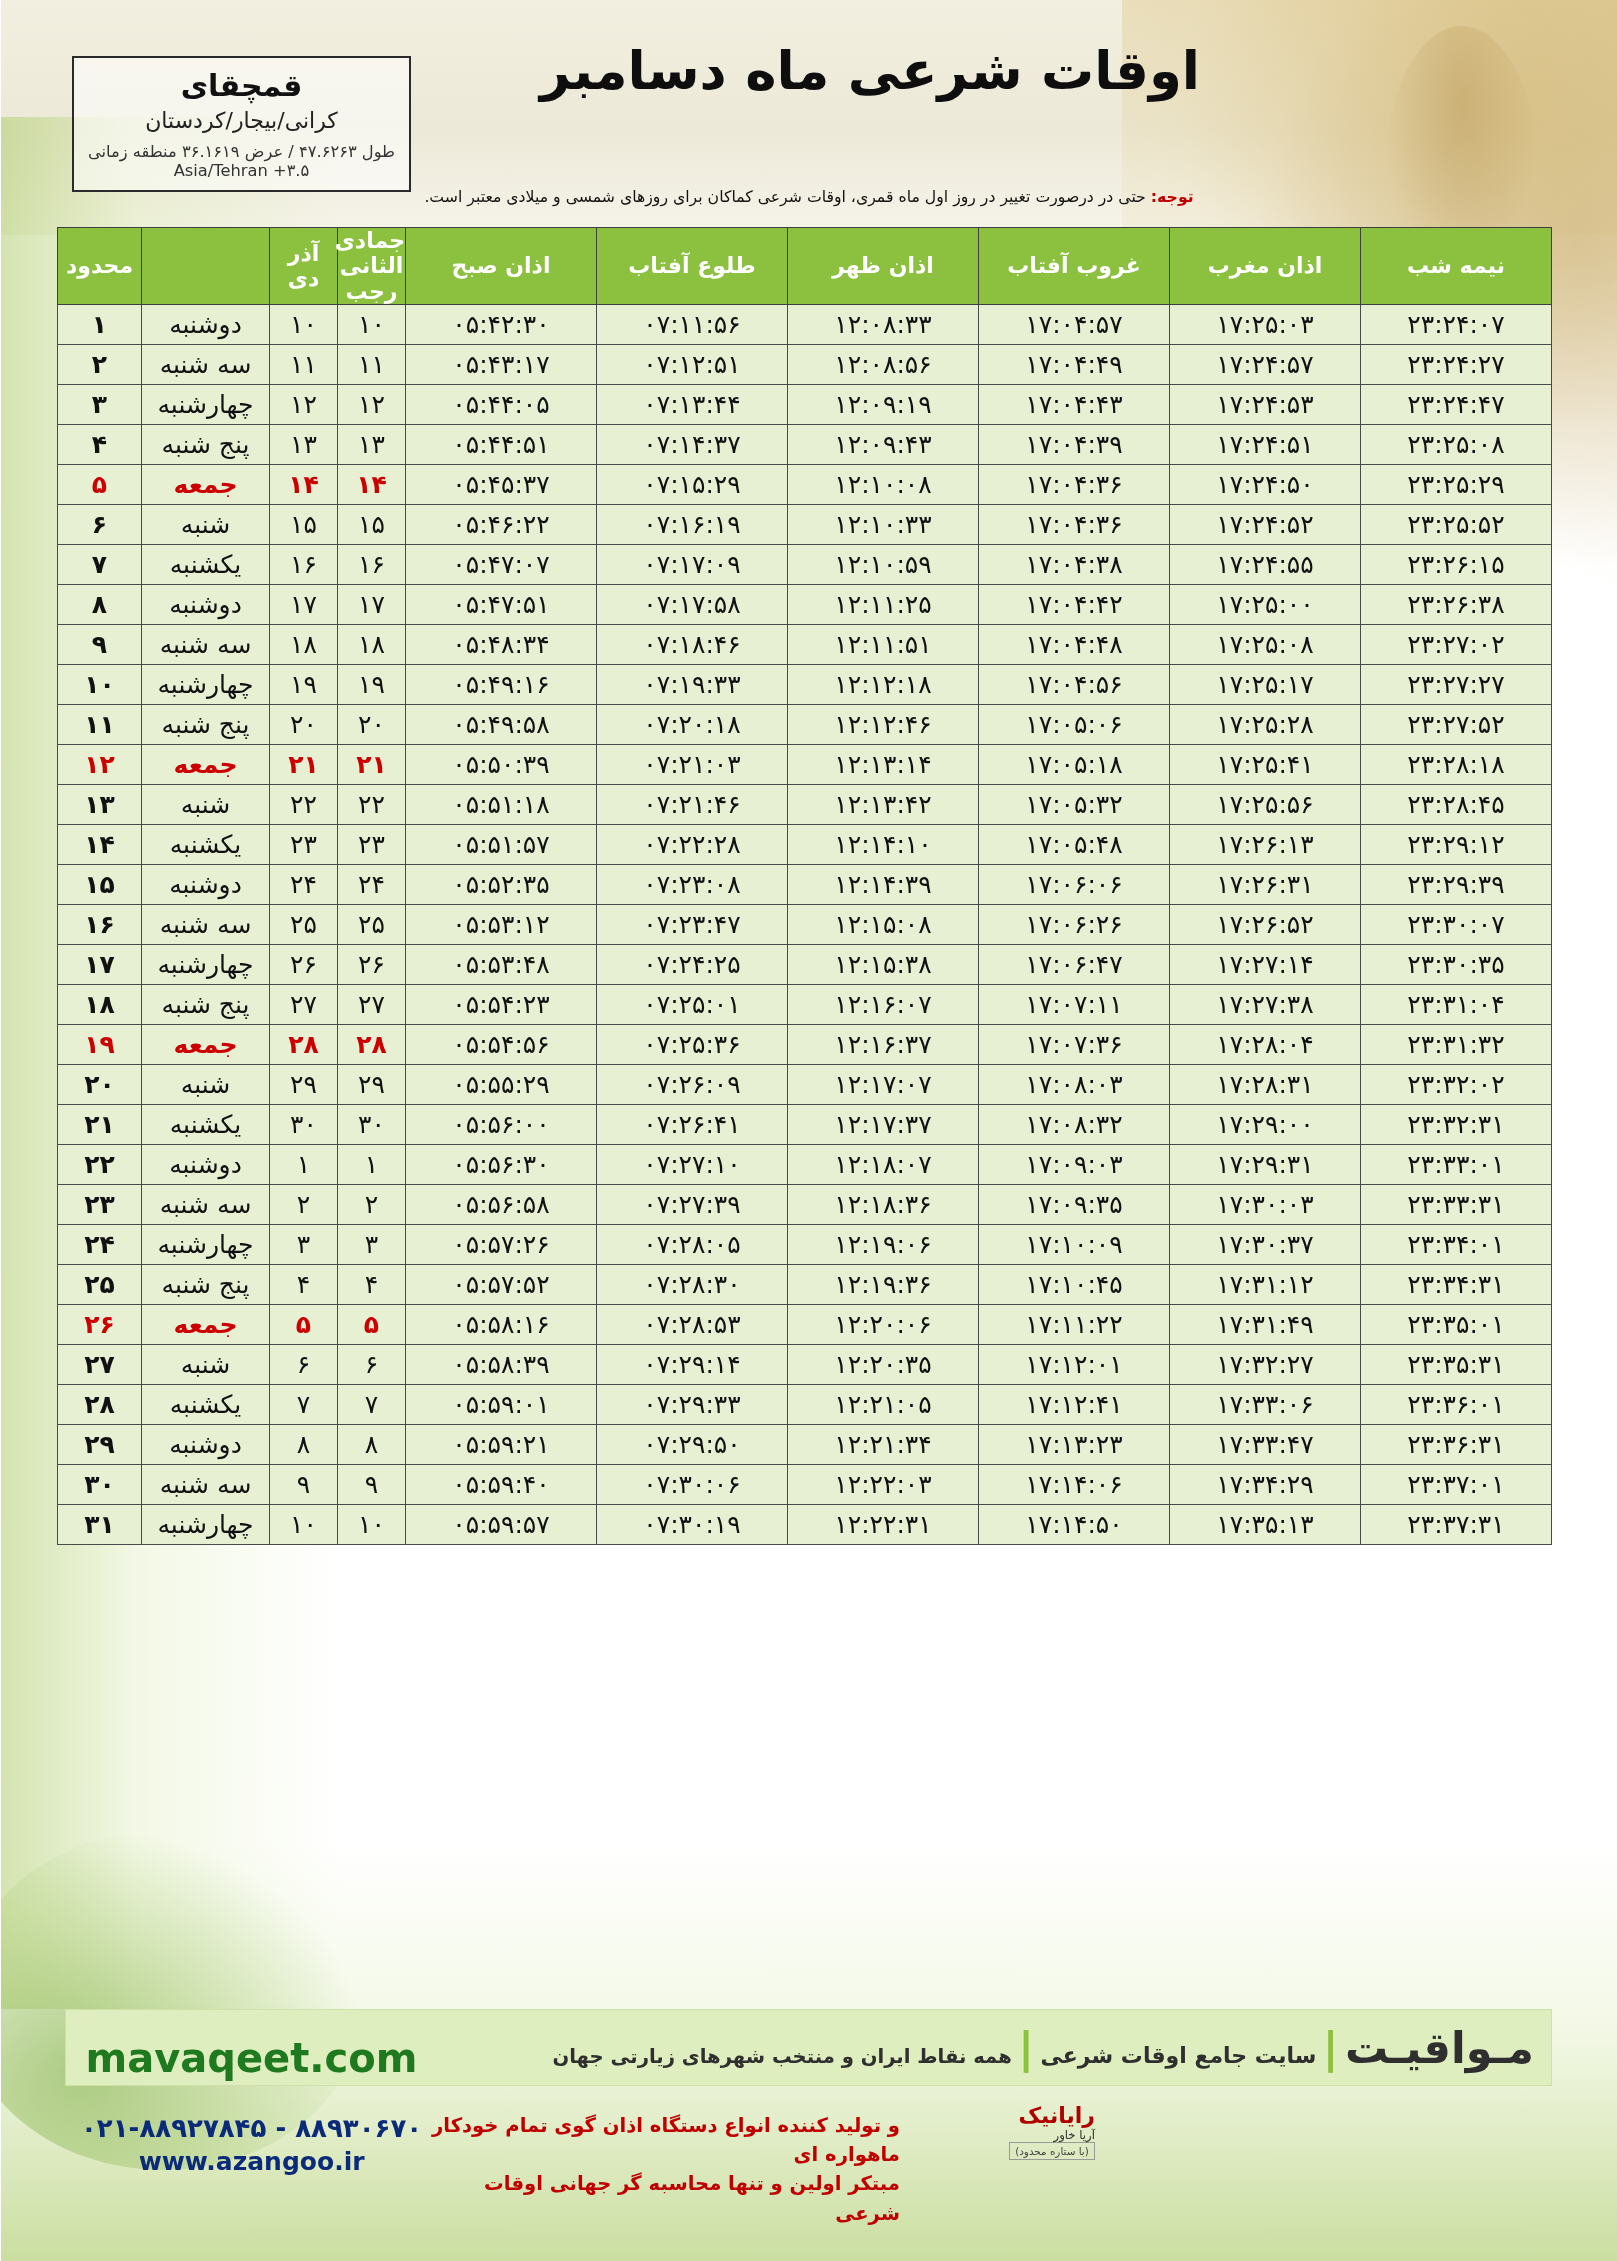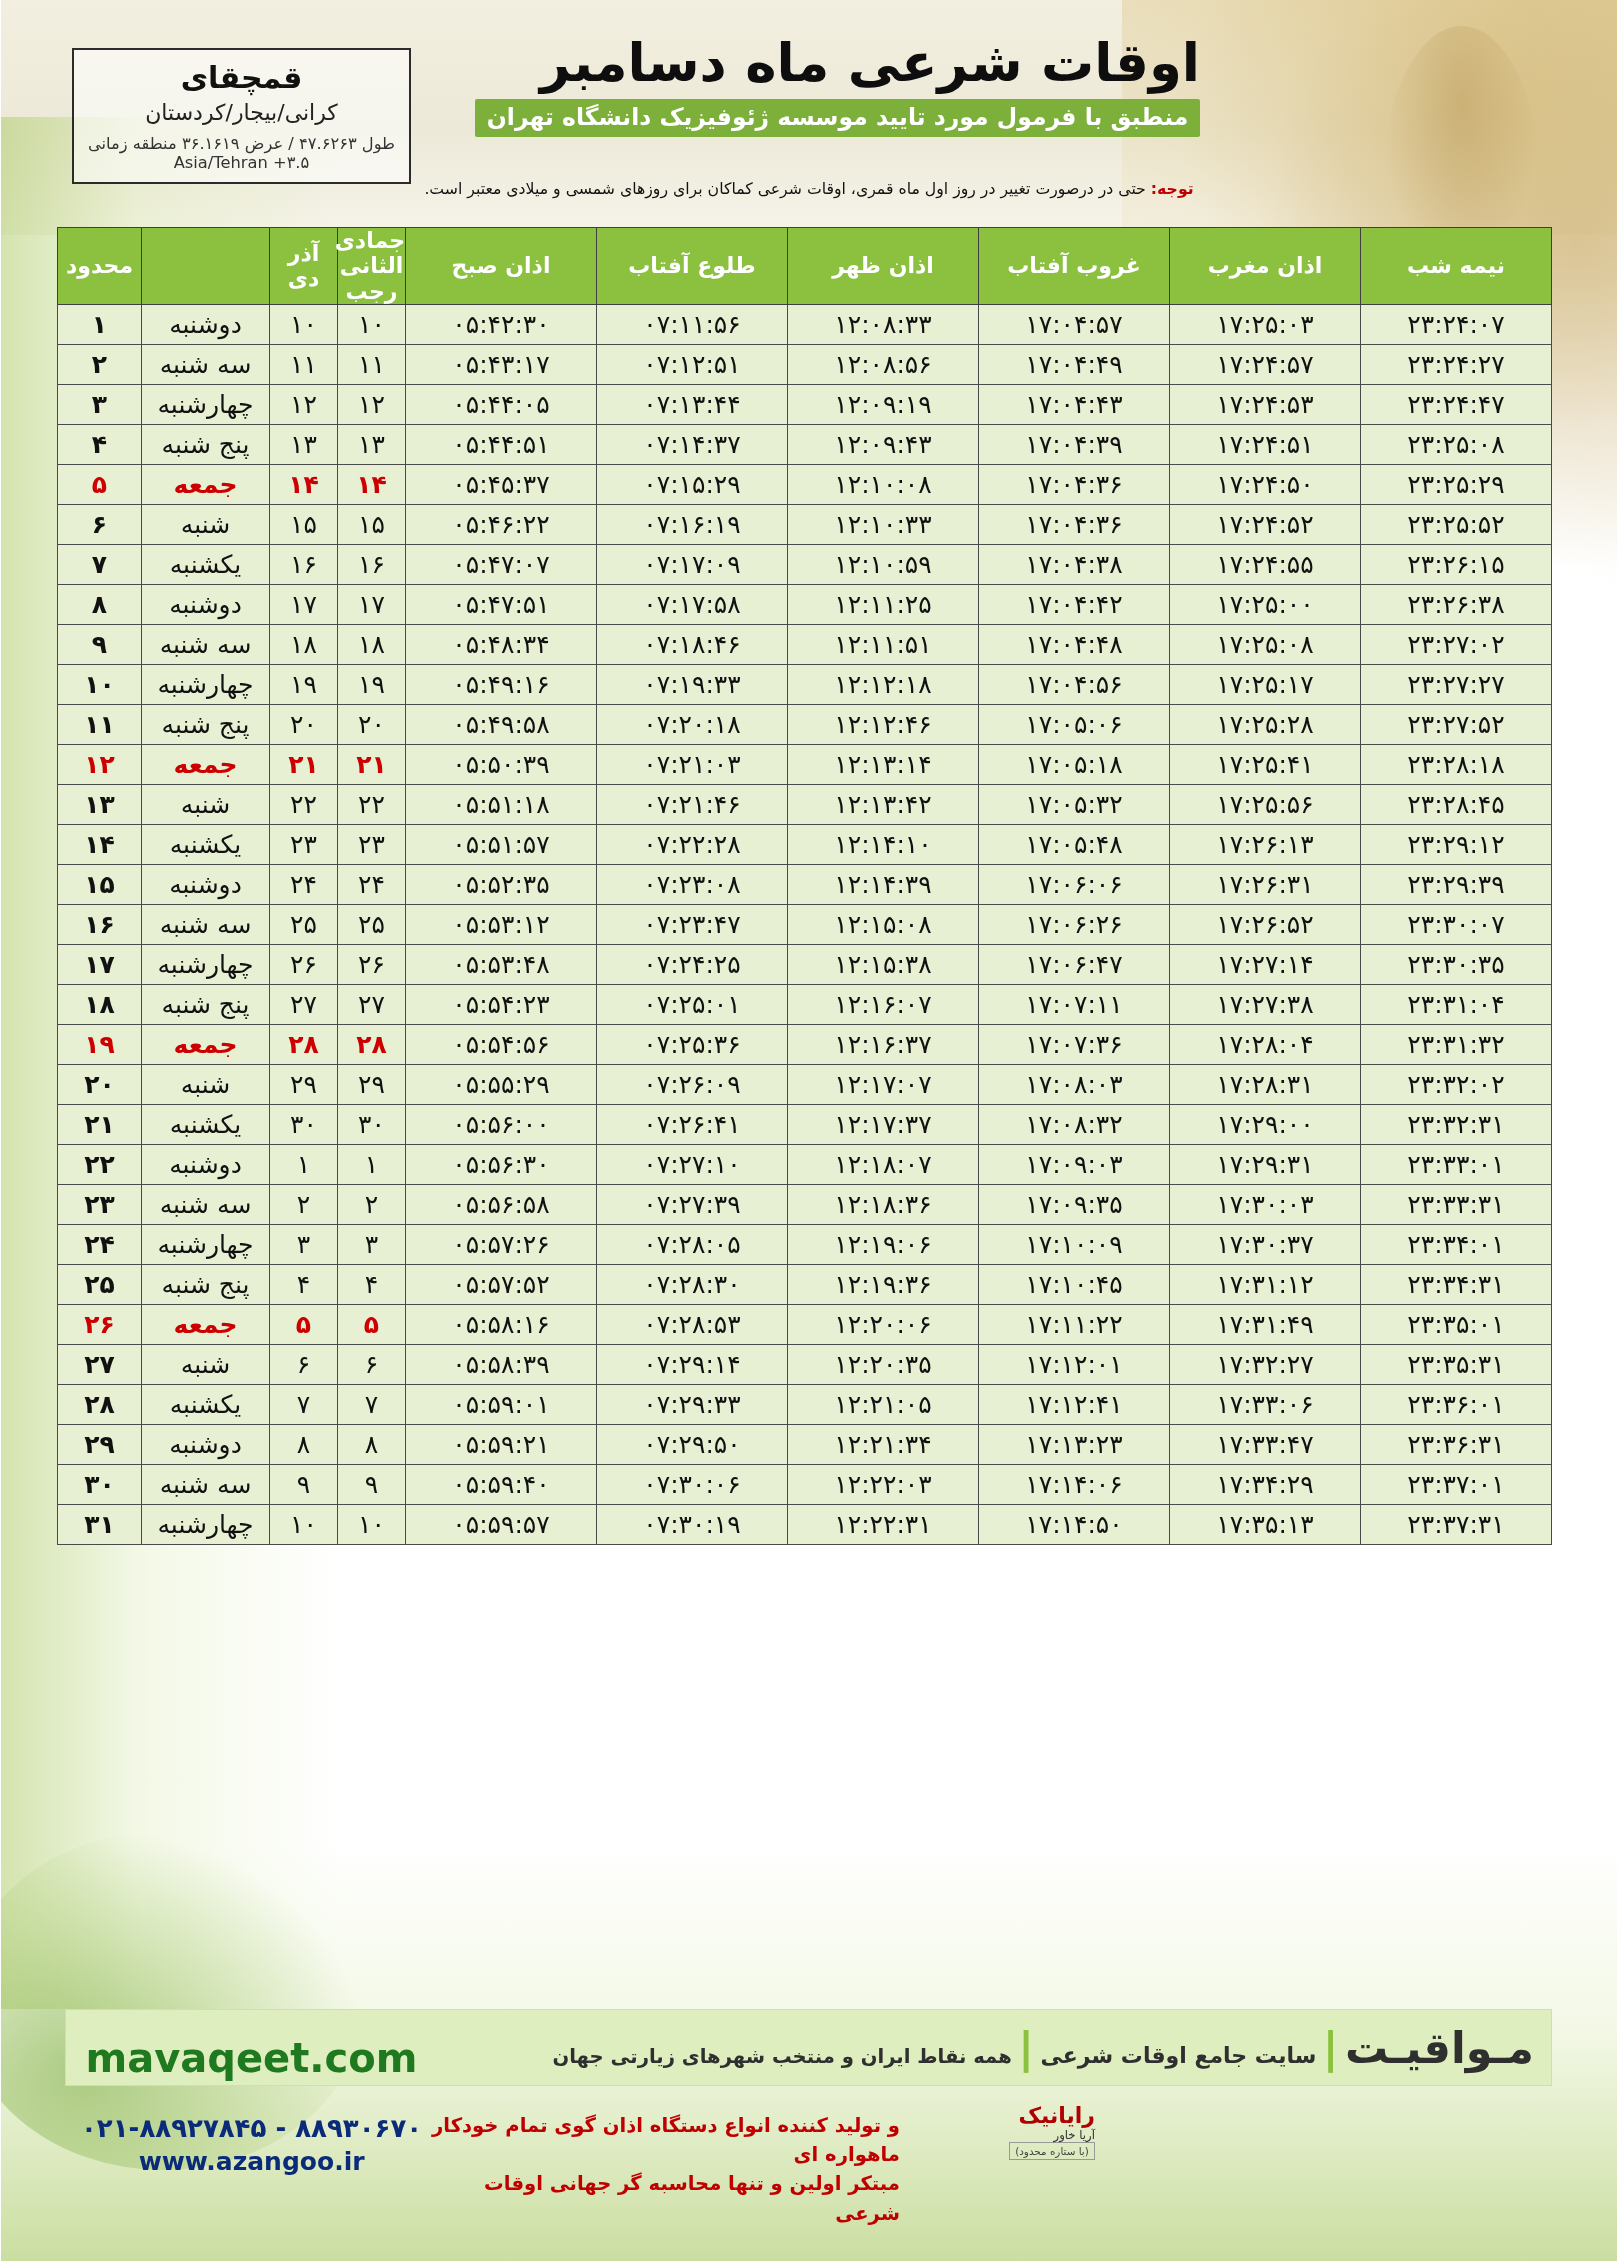--- a/index.html
+++ b/index.html
@@ -38,21 +38,21 @@
     position: absolute; left: 0; bottom: 0; width: 1618px; height: 418px;
     background: linear-gradient(0deg, rgba(168,200,98,.60) 0%, rgba(214,232,170,.30) 55%, rgba(255,255,255,0) 100%);
   }
   .bg-leaf {
     position:absolute; left:-39px; bottom:91px; width:404px; height:339px;
     background: radial-gradient(ellipse at 30% 70%, rgba(120,170,60,.55) 0%, rgba(150,190,90,.25) 45%, rgba(255,255,255,0) 72%);
     border-radius:50%;
   }
 
   
-  .header { position: absolute; left: 0; top: 8px; width: 1618px; height: 215px; }
+  .header { position: absolute; left: 0; top: 16px; width: 1618px; height: 215px; }
 
   .loc-box {
     position: absolute; right: 1207px; top: 40px; width: 339px;
     border: 2px solid #2b2b2b; background: rgba(255,255,255,.55);
     padding: 9px 6.5px 10.4px 6.5px; text-align: center;
   }
   .loc-city { font-size: 30px; font-weight: bold; color: #111; line-height: 1.25; }
   .loc-region { font-size: 22px; color: #222; line-height: 1.35; margin-top: 1.3px; }
   .loc-coords { font-size: 16.3px; color: #333; margin-top: 6.5px; direction: rtl; }
 
@@ -160,21 +160,20 @@
 <div class="header">
 
   <div class="loc-box">
     <div class="loc-city">قمچقای</div>
     <div class="loc-region">کرانی/بیجار/کردستان</div>
     <div class="loc-coords">طول ۴۷.۶۲۶۳ / عرض ۳۶.۱۶۱۹ منطقه زمانی ۳.۵+ Asia/Tehran</div>
   </div>
 
   <div class="title-block">
     <div class="title-main">اوقات شرعی ماه دسامبر</div>
-    <div class="title-sub">منطبق با فرمول مورد تایید موسسه ژئوفیزیک دانشگاه تهران</div>
   </div>
 
   <div class="note-line">
     <span class="note-key">توجه:</span><span> حتی در درصورت تغییر در روز اول ماه قمری، اوقات شرعی کماکان برای روزهای شمسی و میلادی معتبر است.</span>
   </div>
 </div>
 
 <div class="table-wrap">
   <table class="times">
     <colgroup>

